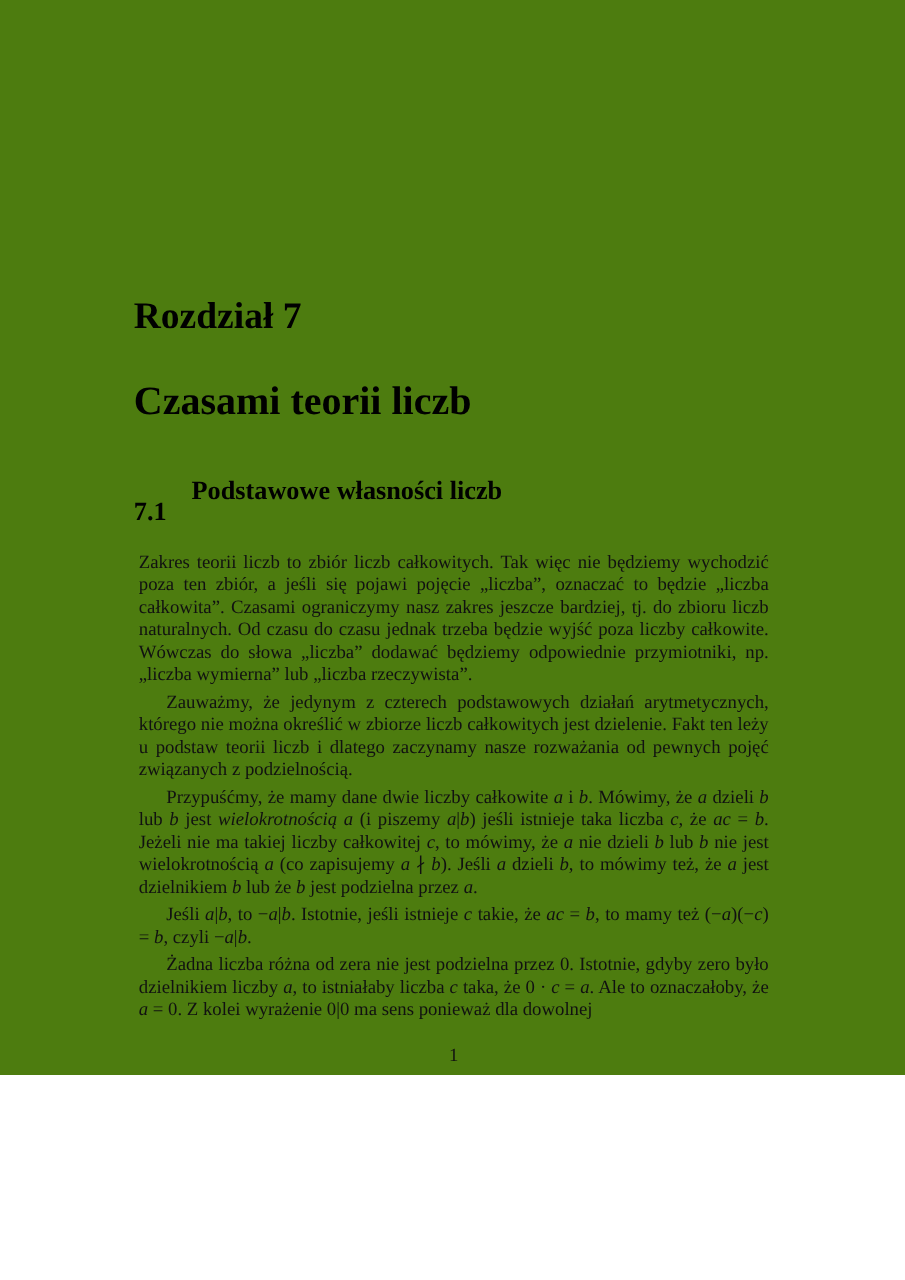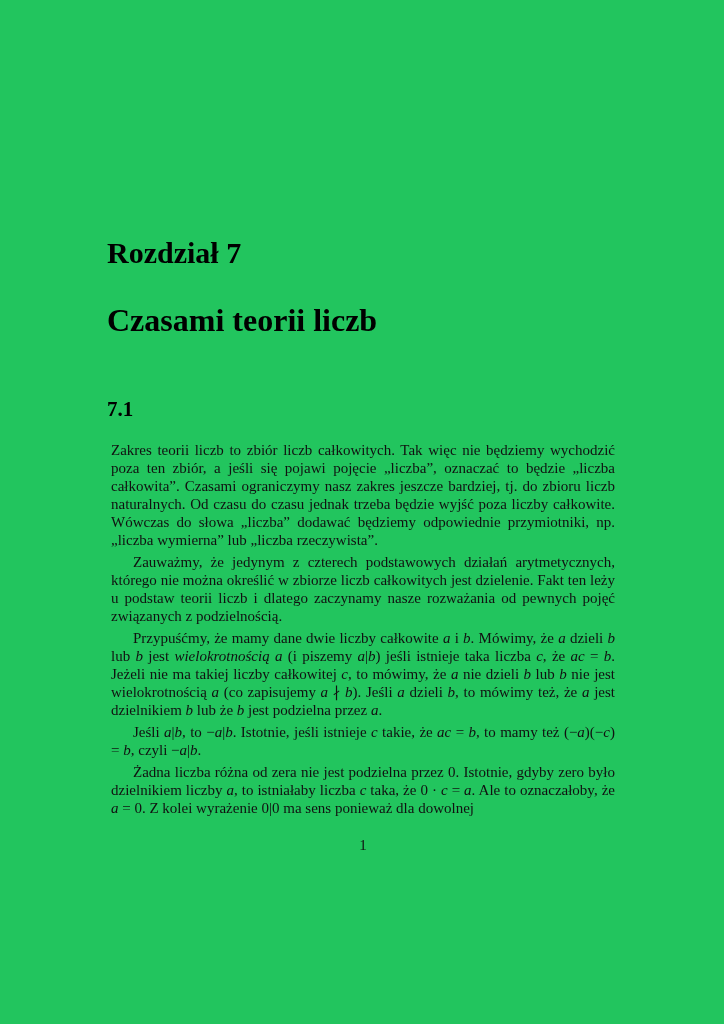--- a/index.html
+++ b/index.html
@@ -1,21 +1,21 @@
 <!DOCTYPE html>
 <html lang="pl"><head>
 <meta charset="utf-8">
 <style>
   * { margin: 0; padding: 0; box-sizing: border-box; }
   html, body { background: #ffffff; }
   .page {
     position: relative;
     width: 724px;
-    height: 1024px;
-    background: #22c55e;
+    height: 860px;
+    background: #4d7c0f;
     overflow: hidden;
     font-family: "Liberation Serif", "DejaVu Serif", serif;
     color: #111111;
   }
   .content {
     position: absolute;
     left: 107px;
     top: 238px;
     width: 512px;
   }
@@ -65,20 +65,21 @@
 </style>
 </head>
 <body>
 
 <div class="page">
   <div class="content">
     <div class="chapter-label">Rozdział 7</div>
     <div class="chapter-title">Czasami teorii liczb</div>
     <div class="section-heading">
       <span class="section-number">7.1</span>
+      <span class="section-title">Podstawowe własności liczb</span>
     </div>
     <div class="body-text">
         <p class="para"><span>Zakres teorii liczb to zbiór liczb całkowitych. Tak więc nie będziemy wychodzić poza ten zbiór, a jeśli się pojawi pojęcie „liczba”, oznaczać to będzie „liczba całkowita”. Czasami ograniczymy nasz zakres jeszcze bardziej, tj. do zbioru liczb naturalnych. Od czasu do czasu jednak trzeba będzie wyjść poza liczby całkowite. Wówczas do słowa „liczba” dodawać będziemy odpowiednie przymiotniki, np. „liczba wymierna” lub „liczba rzeczywista”.</span></p>
         <p class="para indent"><span>Zauważmy, że jedynym z czterech podstawowych działań arytmetycznych, którego nie można określić w zbiorze liczb całkowitych jest dzielenie. Fakt ten leży u podstaw teorii liczb i dlatego zaczynamy nasze rozważania od pewnych pojęć związanych z podzielnością.</span></p>
         <p class="para indent"><span>Przypuśćmy, że mamy dane dwie liczby całkowite </span><span class="i">a</span><span> i </span><span class="i">b</span><span>. Mówimy, że </span><span class="i">a</span><span> dzieli </span><span class="i">b</span><span> lub </span><span class="i">b</span><span> jest </span><span class="i">wielokrotnością a</span><span> (i piszemy </span><span class="i">a</span><span>|</span><span class="i">b</span><span>) jeśli istnieje taka liczba </span><span class="i">c</span><span>, że </span><span class="i">ac</span><span> = </span><span class="i">b</span><span>. Jeżeli nie ma takiej liczby całkowitej </span><span class="i">c</span><span>, to mówimy, że </span><span class="i">a</span><span> nie dzieli </span><span class="i">b</span><span> lub </span><span class="i">b</span><span> nie jest wielokrotnością </span><span class="i">a</span><span> (co zapisujemy </span><span class="i">a</span><span> ∤ </span><span class="i">b</span><span>). Jeśli </span><span class="i">a</span><span> dzieli </span><span class="i">b</span><span>, to mówimy też, że </span><span class="i">a</span><span> jest dzielnikiem </span><span class="i">b</span><span> lub że </span><span class="i">b</span><span> jest podzielna przez </span><span class="i">a</span><span>.</span></p>
         <p class="para indent"><span>Jeśli </span><span class="i">a</span><span>|</span><span class="i">b</span><span>, to −</span><span class="i">a</span><span>|</span><span class="i">b</span><span>. Istotnie, jeśli istnieje </span><span class="i">c</span><span> takie, że </span><span class="i">ac</span><span> = </span><span class="i">b</span><span>, to mamy też (−</span><span class="i">a</span><span>)(−</span><span class="i">c</span><span>) = </span><span class="i">b</span><span>, czyli −</span><span class="i">a</span><span>|</span><span class="i">b</span><span>.</span></p>
         <p class="para indent"><span>Żadna liczba różna od zera nie jest podzielna przez 0. Istotnie, gdyby zero było dzielnikiem liczby </span><span class="i">a</span><span>, to istniałaby liczba </span><span class="i">c</span><span> taka, że 0 · </span><span class="i">c</span><span> = </span><span class="i">a</span><span>. Ale to oznaczałoby, że </span><span class="i">a</span><span> = 0. Z kolei wyrażenie 0|0 ma sens ponieważ dla dowolnej</span></p>
       </div>
   </div>
   <div class="page-number">1</div>

